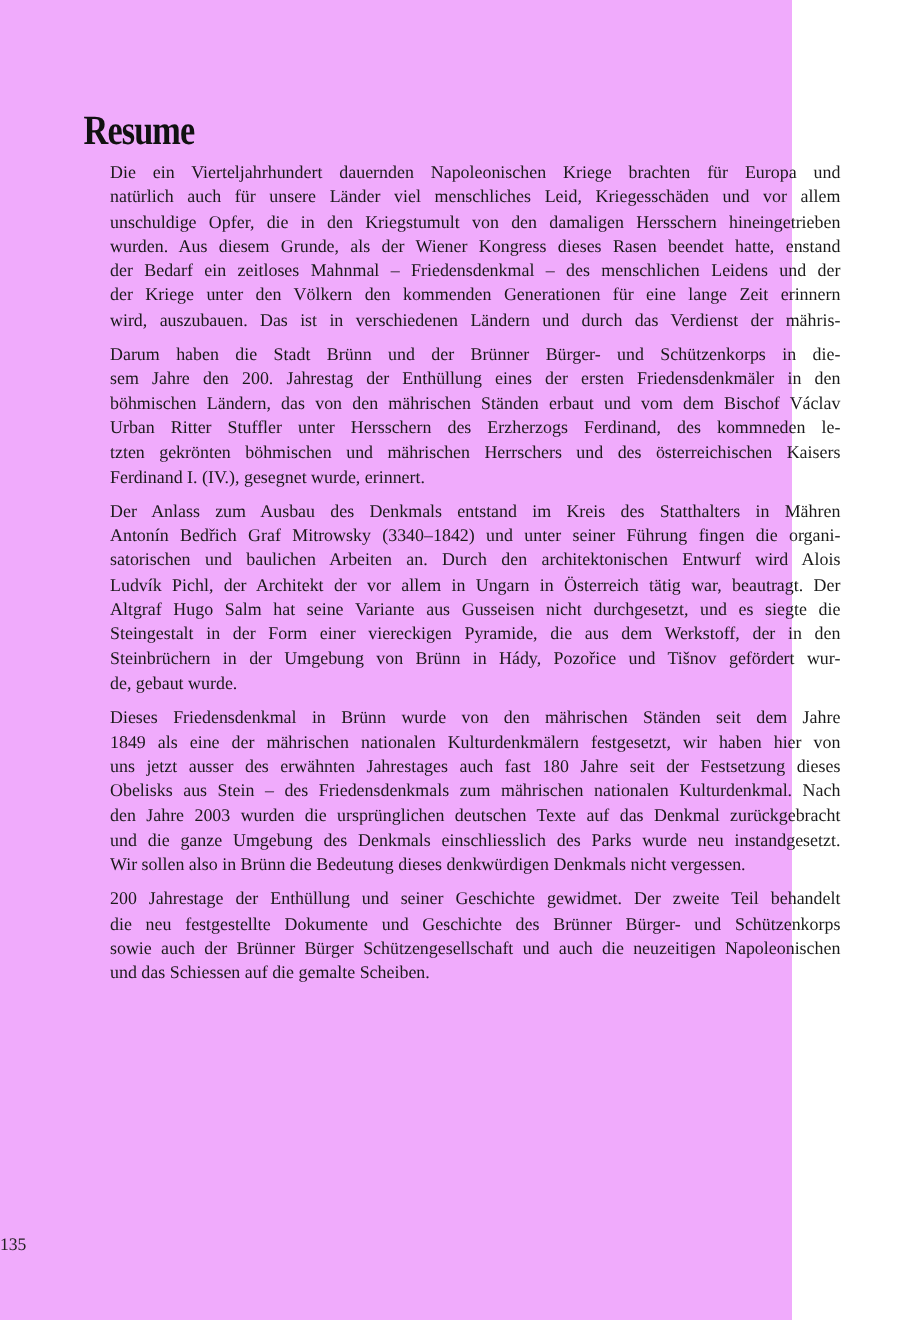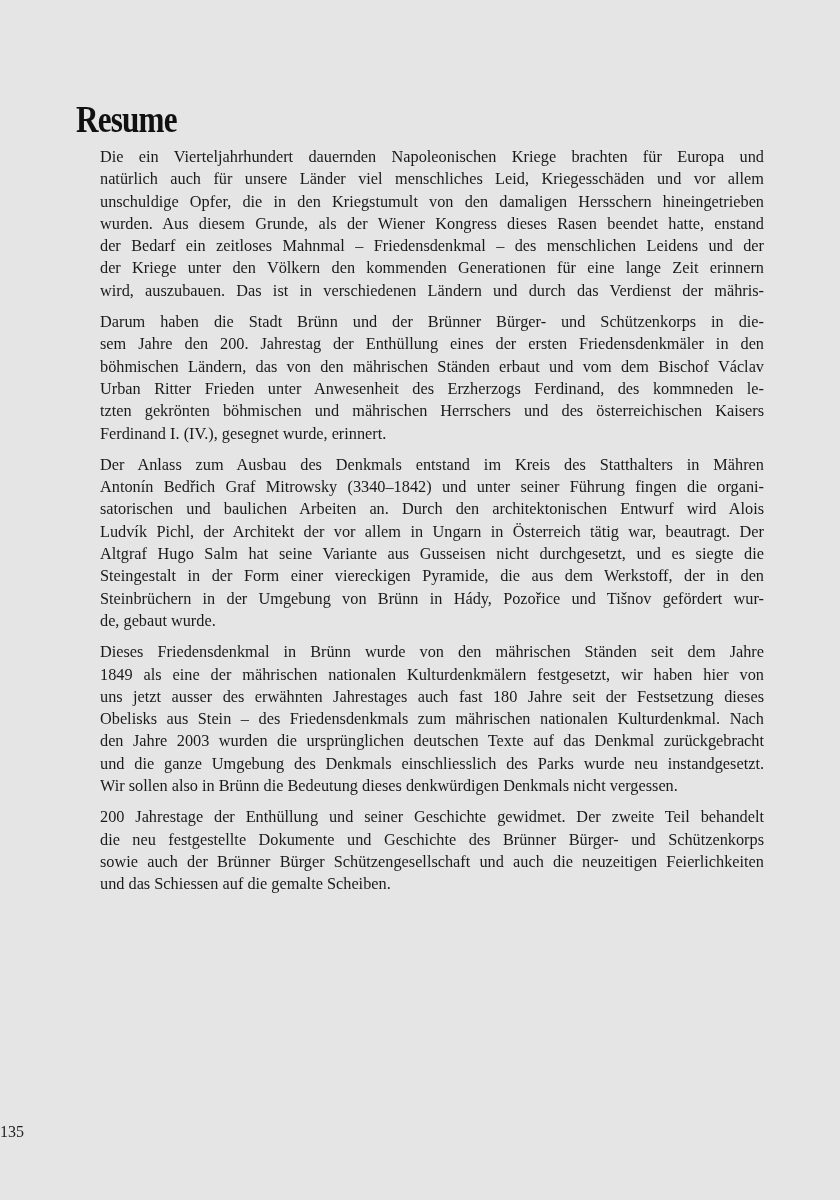--- a/index.html
+++ b/index.html
@@ -1,18 +1,18 @@
 <!DOCTYPE html>
 <html><head>
   <meta charset="utf-8">
   <style>
     html, body { margin: 0; padding: 0; background: #ffffff; }
     body { width: 840px; height: 1200px; position: relative; overflow: hidden; }
     .page {
-      position: absolute; left: 0; top: 0; width: 840px; height: 1200px; background: #e5e5e5;
+      position: absolute; left: 0; top: 0; width: 720px; height: 1200px; background: #f0abfc;
     }
     .title {
       position: absolute; left: 76px; top: 94px;
       font-family: "Liberation Serif", serif;
       font-weight: bold; font-size: 38px; letter-spacing: -1px;
       color: #111; transform: scaleX(0.82); transform-origin: left top;
       line-height: 50px; margin: 0;
     }
     .body {
       position: absolute; left: 76px; top: 146px; width: 688px;
@@ -41,21 +41,21 @@
       <span class="line">unschuldige Opfer, die in den Kriegstumult von den damaligen Hersschern hineingetrieben</span>
       <span class="line">wurden. Aus diesem Grunde, als der Wiener Kongress dieses Rasen beendet hatte, enstand</span>
       <span class="line">der Bedarf ein zeitloses Mahnmal – Friedensdenkmal – des menschlichen Leidens und der</span>
       <span class="line">der Kriege unter den Völkern den kommenden Generationen für eine lange Zeit erinnern</span>
       <span class="line">wird, auszubauen. Das ist in verschiedenen Ländern und durch das Verdienst der mähris-</span>
     </p>
     <p>
       <span class="line">Darum haben die Stadt Brünn und der Brünner Bürger- und Schützenkorps in die-</span>
       <span class="line">sem Jahre den 200. Jahrestag der Enthüllung eines der ersten Friedensdenkmäler in den</span>
       <span class="line">böhmischen Ländern, das von den mährischen Ständen erbaut und vom dem Bischof Václav</span>
-      <span class="line">Urban Ritter Frieden unter Anwesenheit des Erzherzogs Ferdinand, des kommneden le-</span>
+      <span class="line">Urban Ritter Stuffler unter Hersschern des Erzherzogs Ferdinand, des kommneden le-</span>
       <span class="line">tzten gekrönten böhmischen und mährischen Herrschers und des österreichischen Kaisers</span>
       <span class="line last">Ferdinand I. (IV.), gesegnet wurde, erinnert.</span>
     </p>
     <p>
       <span class="line">Der Anlass zum Ausbau des Denkmals entstand im Kreis des Statthalters in Mähren</span>
       <span class="line">Antonín Bedřich Graf Mitrowsky (3340–1842) und unter seiner Führung fingen die organi-</span>
       <span class="line">satorischen und baulichen Arbeiten an. Durch den architektonischen Entwurf wird Alois</span>
       <span class="line">Ludvík Pichl, der Architekt der vor allem in Ungarn in Österreich tätig war, beautragt. Der</span>
       <span class="line">Altgraf Hugo Salm hat seine Variante aus Gusseisen nicht durchgesetzt, und es siegte die</span>
       <span class="line">Steingestalt in der Form einer viereckigen Pyramide, die aus dem Werkstoff, der in den</span>
@@ -67,19 +67,19 @@
       <span class="line">1849 als eine der mährischen nationalen Kulturdenkmälern festgesetzt, wir haben hier von</span>
       <span class="line">uns jetzt ausser des erwähnten Jahrestages auch fast 180 Jahre seit der Festsetzung dieses</span>
       <span class="line">Obelisks aus Stein – des Friedensdenkmals zum mährischen nationalen Kulturdenkmal. Nach</span>
       <span class="line">den Jahre 2003 wurden die ursprünglichen deutschen Texte auf das Denkmal zurückgebracht</span>
       <span class="line">und die ganze Umgebung des Denkmals einschliesslich des Parks wurde neu instandgesetzt.</span>
       <span class="line last">Wir sollen also in Brünn die Bedeutung dieses denkwürdigen Denkmals nicht vergessen.</span>
     </p>
     <p>
       <span class="line">200 Jahrestage der Enthüllung und seiner Geschichte gewidmet. Der zweite Teil behandelt</span>
       <span class="line">die neu festgestellte Dokumente und Geschichte des Brünner Bürger- und Schützenkorps</span>
-      <span class="line">sowie auch der Brünner Bürger Schützengesellschaft und auch die neuzeitigen Feierlichkeiten</span>
+      <span class="line">sowie auch der Brünner Bürger Schützengesellschaft und auch die neuzeitigen Napoleonischen</span>
       <span class="line last">und das Schiessen auf die gemalte Scheiben.</span>
     </p>
   </div>
 
   <div class="page-number">135</div>
 </div>
 
 </body></html>

